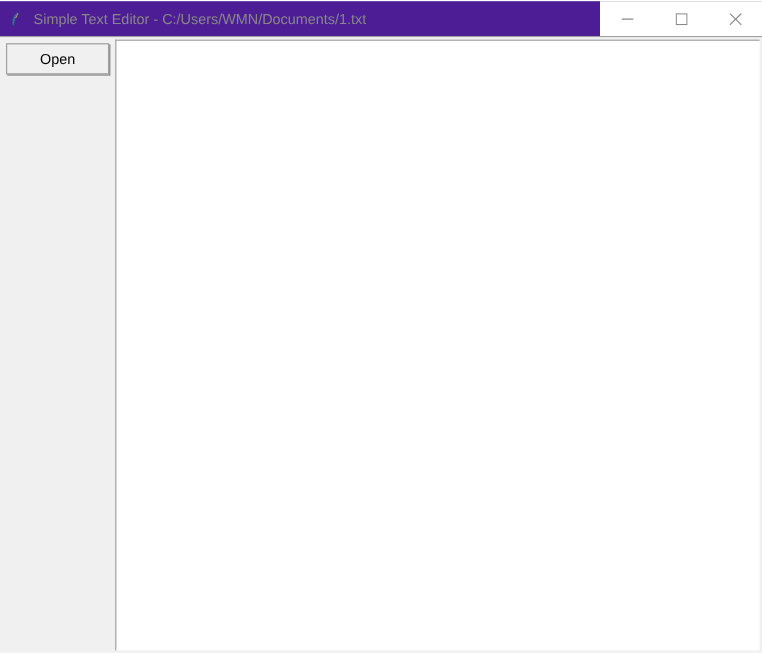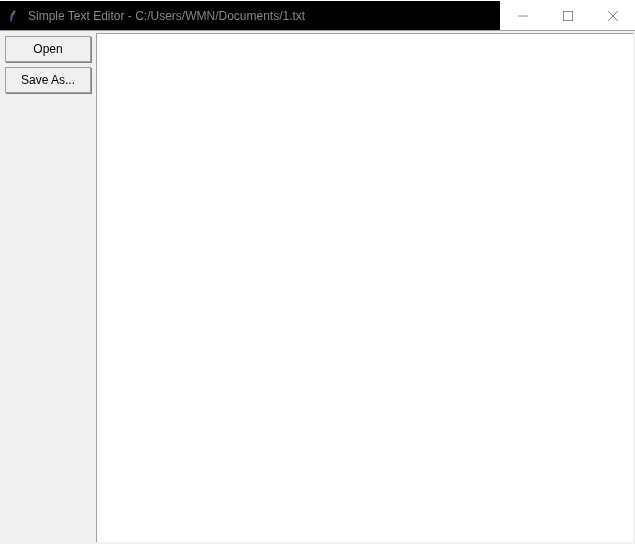--- a/index.html
+++ b/index.html
@@ -20,21 +20,21 @@
       height: 544px;
       background: #f0f0f0;
       display: flex;
       flex-direction: column;
       border-top: 1px solid #fff;
     }
     .titlebar {
       height: 30px;
       display: flex;
       align-items: center;
-      background: #000000;
+      background: #4c1d95;
       border-bottom: 1px solid #a0a0a0;
       padding-left: 6px;
     }
     .titlebar-icon {
       width: 16px;
       height: 16px;
       margin-right: 6px;
       display: inline-flex;
       align-items: center;
       justify-content: center;
@@ -138,19 +138,18 @@
         <svg viewBox="0 0 10 10">
             <line x1="0" y1="0" x2="10" y2="10"></line>
             <line x1="10" y1="0" x2="0" y2="10"></line>
           </svg>
       </button>
     </div>
   </div>
   <div class="app-body">
     <div class="sidebar">
       <button class="tk-button">Open</button>
-      <button class="tk-button">Save As...</button>
     </div>
     <div class="editor-wrap">
       <textarea class="editor" style=""></textarea>
     </div>
   </div>
 </div>
 
 </body></html>

